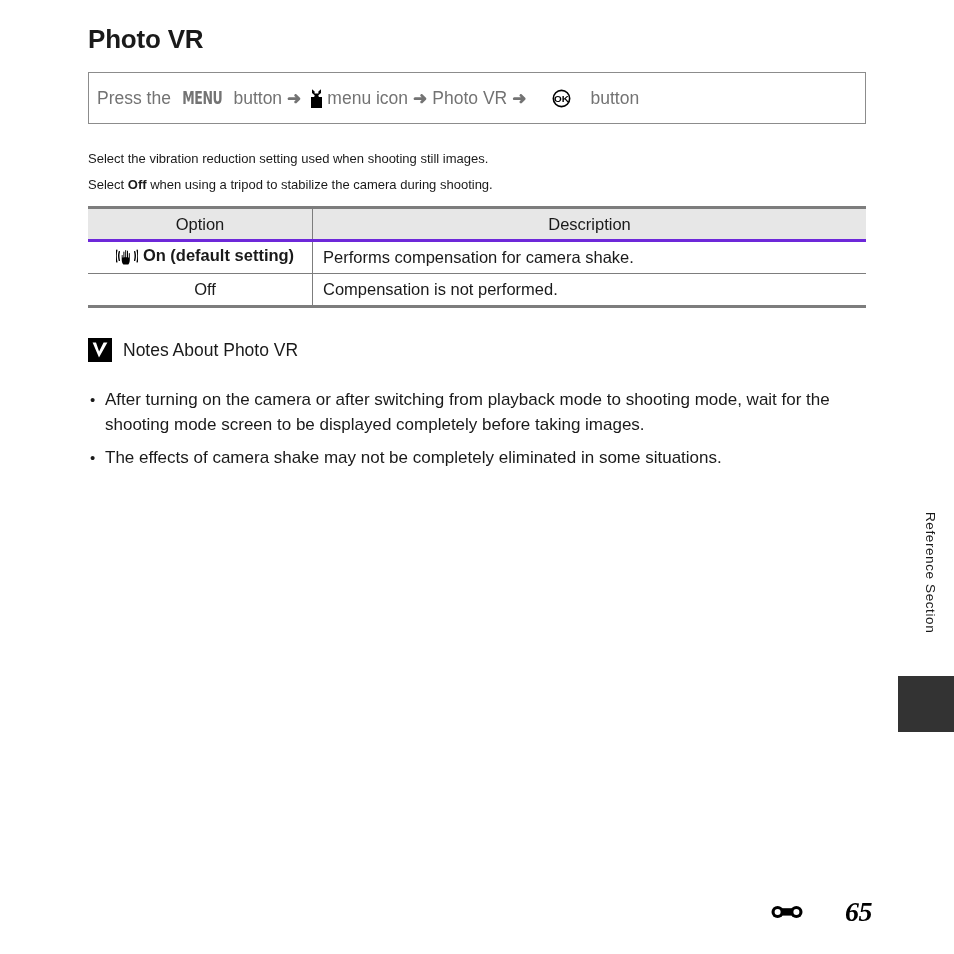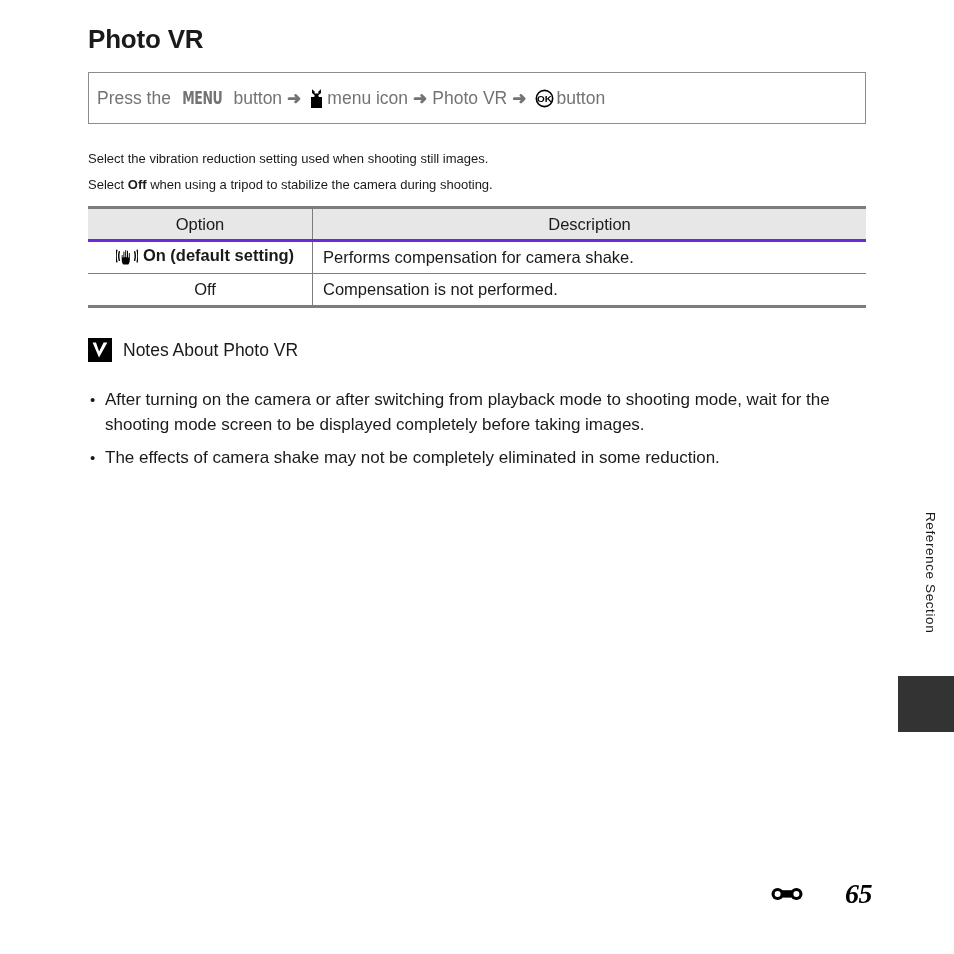--- a/index.html
+++ b/index.html
@@ -81,21 +81,21 @@
     margin: 0 3px;
     vertical-align: middle;
   }
   .icon-wrench svg { display: block; }
 
   
   .icon-ok {
     width: 19px;
     height: 19px;
     display: inline-block;
-    margin: 0 3px;
+    margin: 0 20px;
     vertical-align: middle;
   }
   .icon-ok svg { display: block; }
 
   
   .intro {
     position: absolute;
     left: 88px;
     top: 146px;
     width: 790px;
@@ -223,21 +223,21 @@
     top: 676px;
     width: 56px;
     height: 56px;
     background: #333333;
   }
 
   
   .folio {
     position: absolute;
     right: 82px;
-    bottom: 44px;
+    bottom: 26px;
     display: flex;
     align-items: center;
     font-size: 27px;
     font-weight: bold;
     font-style: italic;
     color: #000000;
     gap: 40px;
   }
   .icon-ref {
     width: 34px;
@@ -339,21 +339,21 @@
       <svg viewBox="0 0 24 24" width="24" height="24" aria-hidden="true">
         <rect x="0" y="0" width="24" height="24" fill="#000"></rect>
         <path d="M4.6 4.6 L11.0 19.4 L19.4 4.6 L15.6 4.6 L11.1 13.6 L8.0 4.6 Z" fill="#fff"></path>
       </svg>
     </span>
     <span>Notes About Photo VR</span>
   </div>
 
   <ul class="notes-list">
     <li>After turning on the camera or after switching from playback mode to shooting mode, wait for the shooting mode screen to be displayed completely before taking images.</li>
-    <li>The effects of camera shake may not be completely eliminated in some reduction.</li>
+    <li>The effects of camera shake may not be completely eliminated in some situations.</li>
   </ul>
 
   <div class="side-label">Reference Section</div>
 
   <div class="side-tab"></div>
 
   <div class="folio">
     <span class="icon-ref">
       <svg viewBox="0 0 34 20" width="34" height="20" aria-hidden="true">
         <rect x="7" y="6.2" width="20" height="7.4" fill="#000"></rect>

